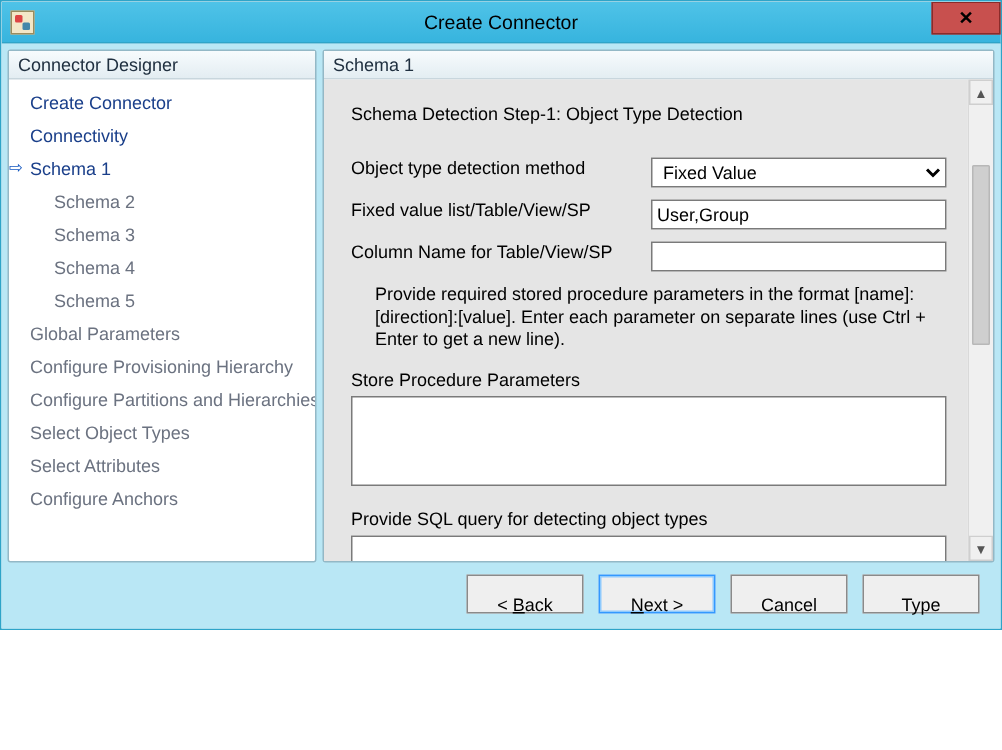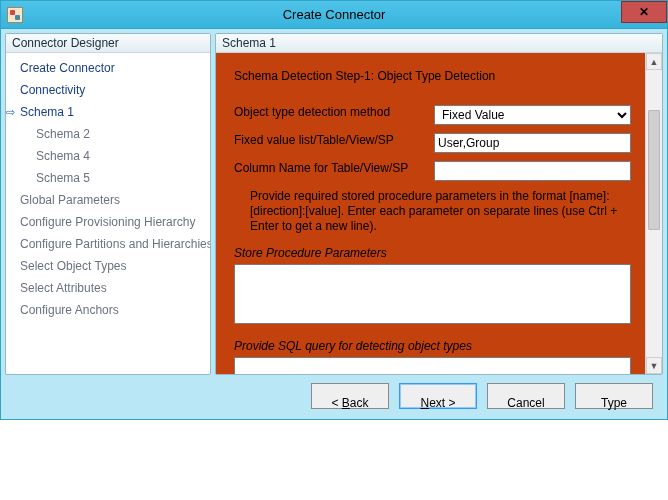--- a/index.html
+++ b/index.html
@@ -115,21 +115,21 @@
     flex-direction:column;
     min-height:0;
   }
   .form-scroll {
     flex:1;
     display:flex;
     min-height:0;
   }
   .form-area {
     flex:1;
-    background:#c2410c;
+    background:#e5e5e5;
     padding:16px 14px 8px 18px;
     overflow:hidden;
     position:relative;
     color:#000;
   }
   .scrollbar {
     width:17px;
     background:#f0f0f0;
     border-left:1px solid #d9d9d9;
     display:flex;flex-direction:column;
@@ -156,21 +156,21 @@
     border:1px solid #7a7a7a;
     background:#fff;
     border-radius:0;
   }
   select.win { height:20px; }
   input.win { height:20px; }
   textarea.win {
     height:60px; resize:none;
   }
   .hint { margin:4px 0 12px 16px; line-height:15px; }
-  .sect-label { margin-bottom:4px;font-style:italic; }
+  .sect-label { margin-bottom:4px; }
   .footer {
     padding:8px 10px 6px 0;
     display:flex;
     justify-content:flex-end;
     gap:10px;
   }
   button.win {
     width:78px;height:24px;
     background:#efefef;
     border:1px solid #8a8a8a;
@@ -208,20 +208,23 @@
               <span>Connectivity</span>
             </div>
           <div class="nav-item current">
               <span class="nav-arrow">⇨</span>
               <span>Schema 1</span>
             </div>
           <div class="nav-item sub">
               <span>Schema 2</span>
             </div>
           <div class="nav-item sub">
+              <span>Schema 3</span>
+            </div>
+          <div class="nav-item sub">
               <span>Schema 4</span>
             </div>
           <div class="nav-item sub">
               <span>Schema 5</span>
             </div>
           <div class="nav-item dim">
               <span>Global Parameters</span>
             </div>
           <div class="nav-item dim">
               <span>Configure Provisioning Hierarchy</span>

